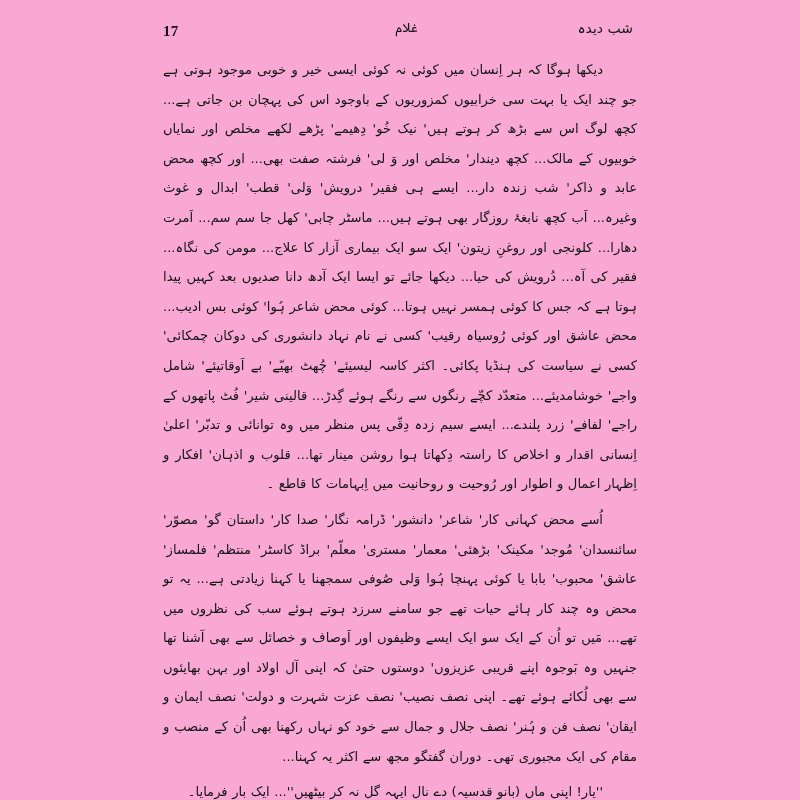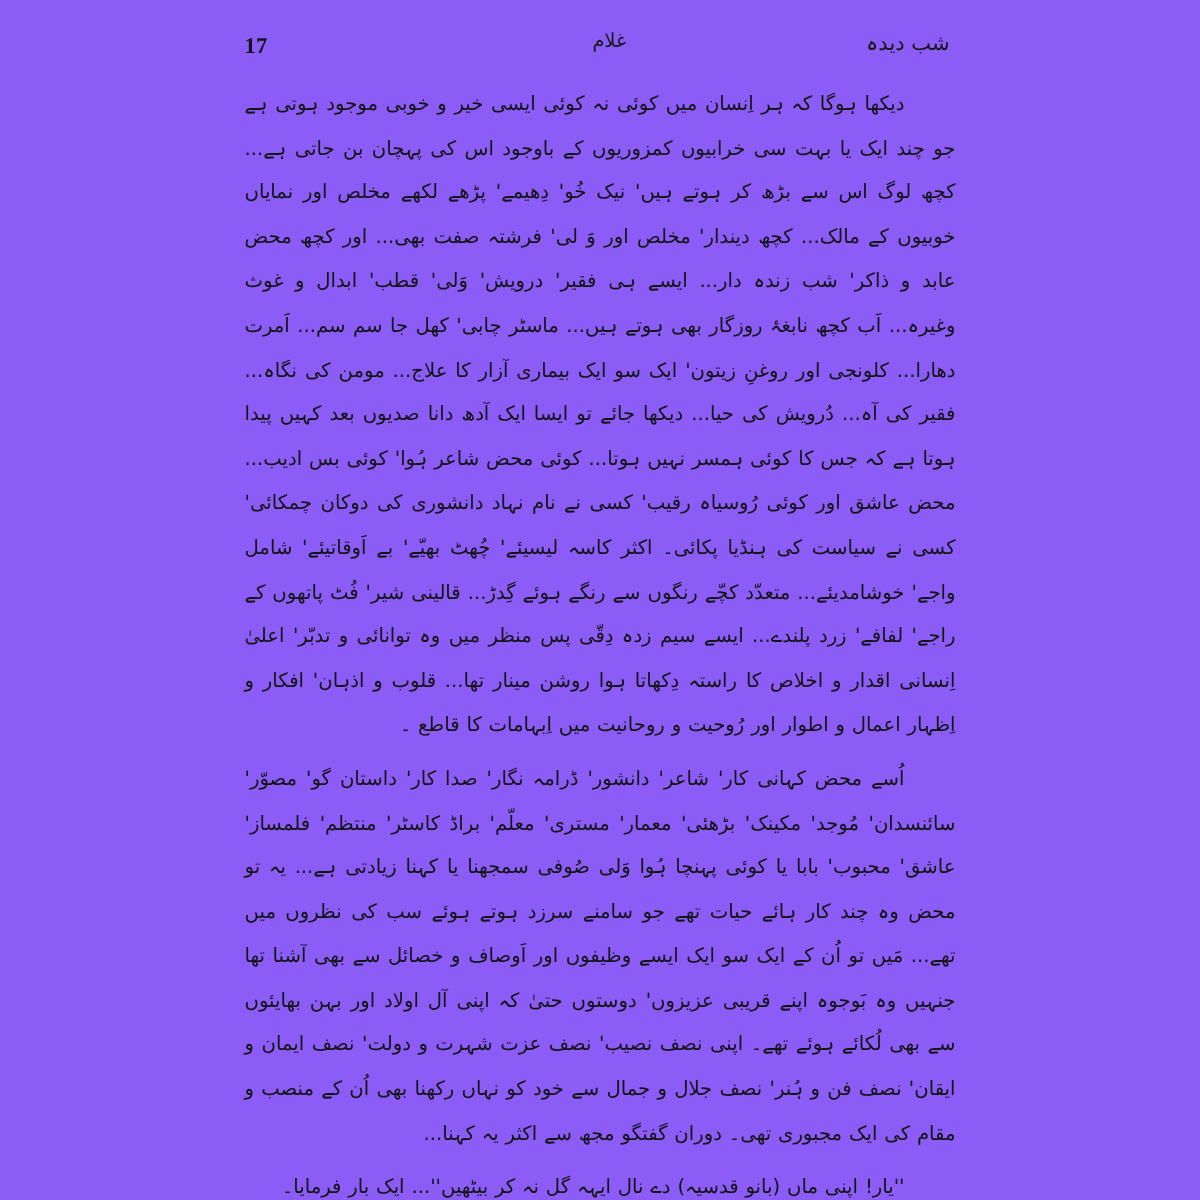--- a/index.html
+++ b/index.html
@@ -12,21 +12,21 @@
     width: 800px;
     height: 800px;
     overflow: hidden;
     font-family: "DejaVu Sans", "Liberation Sans", sans-serif;
   }
 
   #page {
     position: relative;
     width: 800px;
     height: 800px;
-    background: #8b5cf6;
+    background: #f9a8d4;
     box-sizing: border-box;
   }
 
   
   .running-header {
     position: absolute;
     top: 20px;
     left: 163px;
     width: 474px;
     height: 24px;
@@ -49,21 +49,21 @@
     font-family: "DejaVu Sans", sans-serif;
     font-size: 14px;
     color: #1b1c1e;
     direction: rtl;
     letter-spacing: 0.3px;
   }
   .hdr-chapter-title {
     position: absolute;
     left: 232px;
     top: 0px;
-    font-family: Liberation Mono, monospace;
+    font-family: Liberation Serif, serif;
     font-size: 13px;
     color: #1b1c1e;
     direction: rtl;
   }
 
   
   .text-block {
     position: absolute;
     top: 55px;
     left: 163px;

